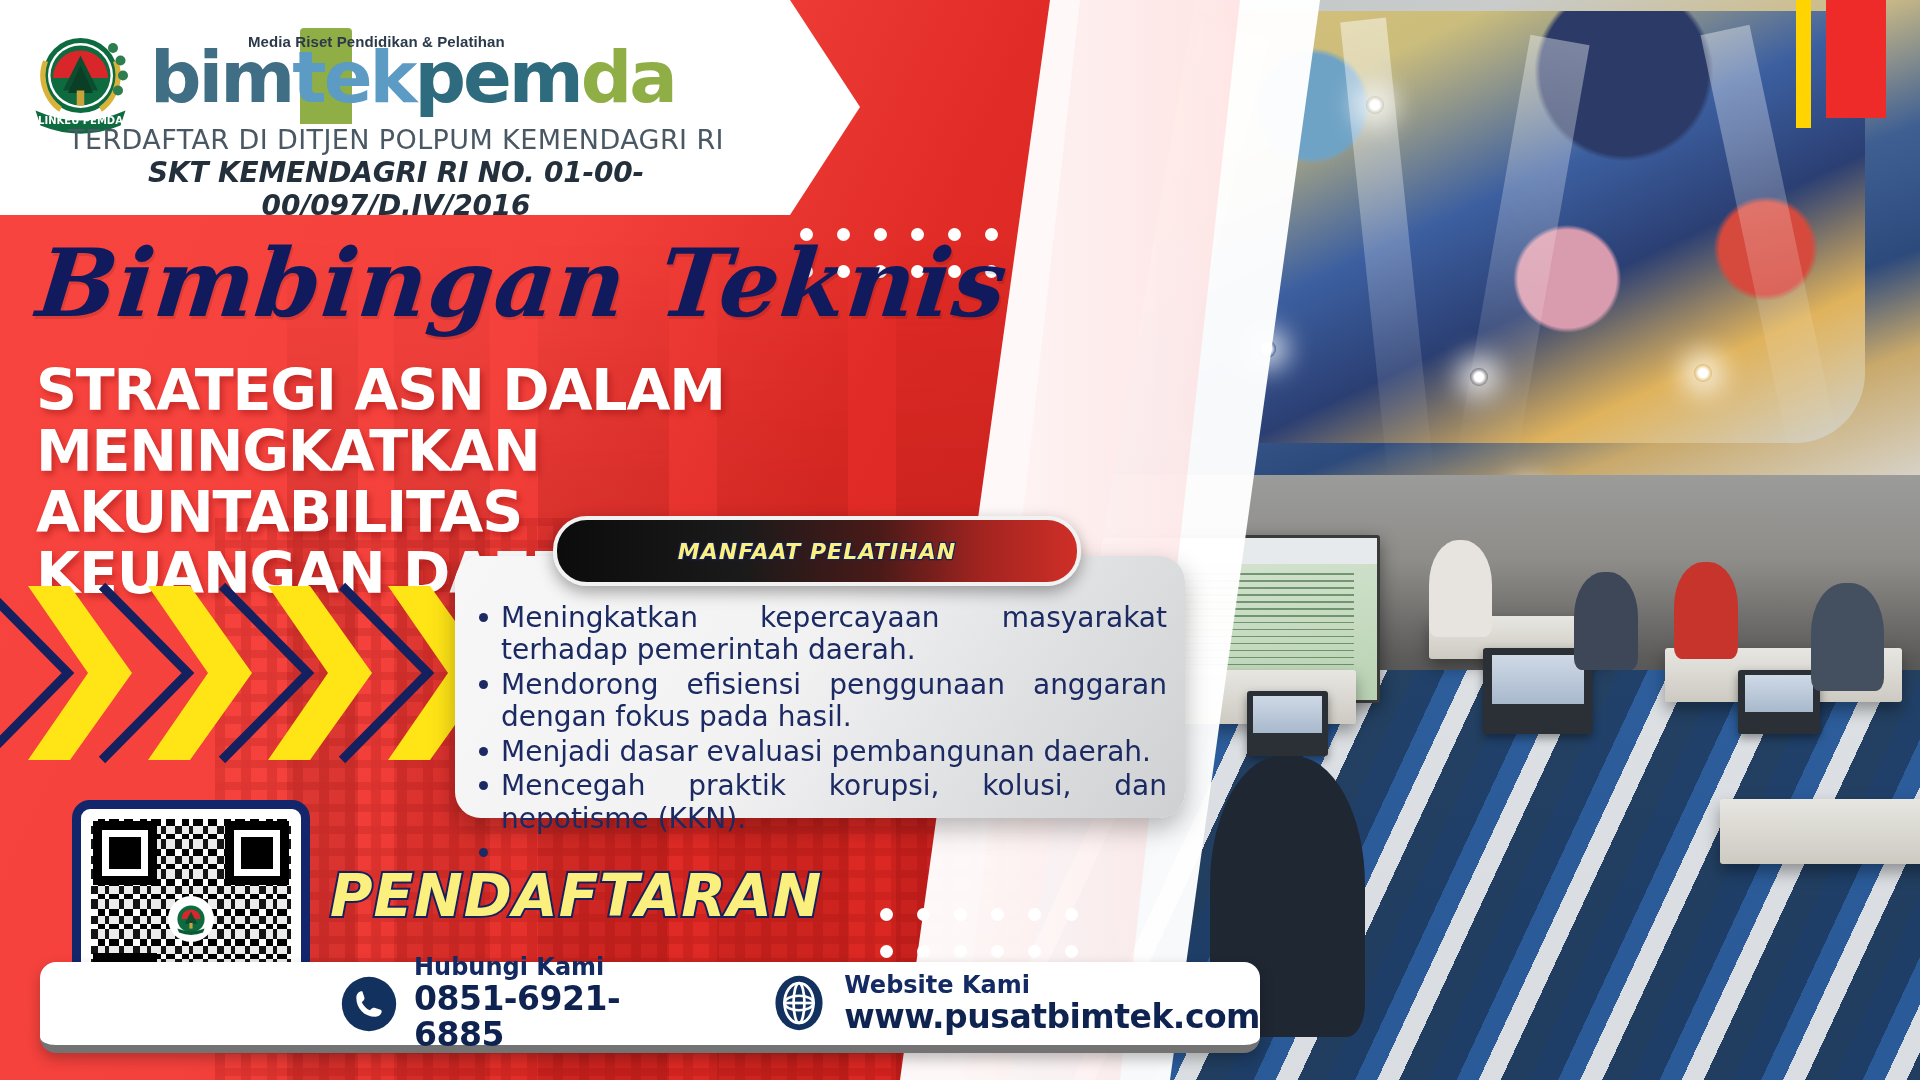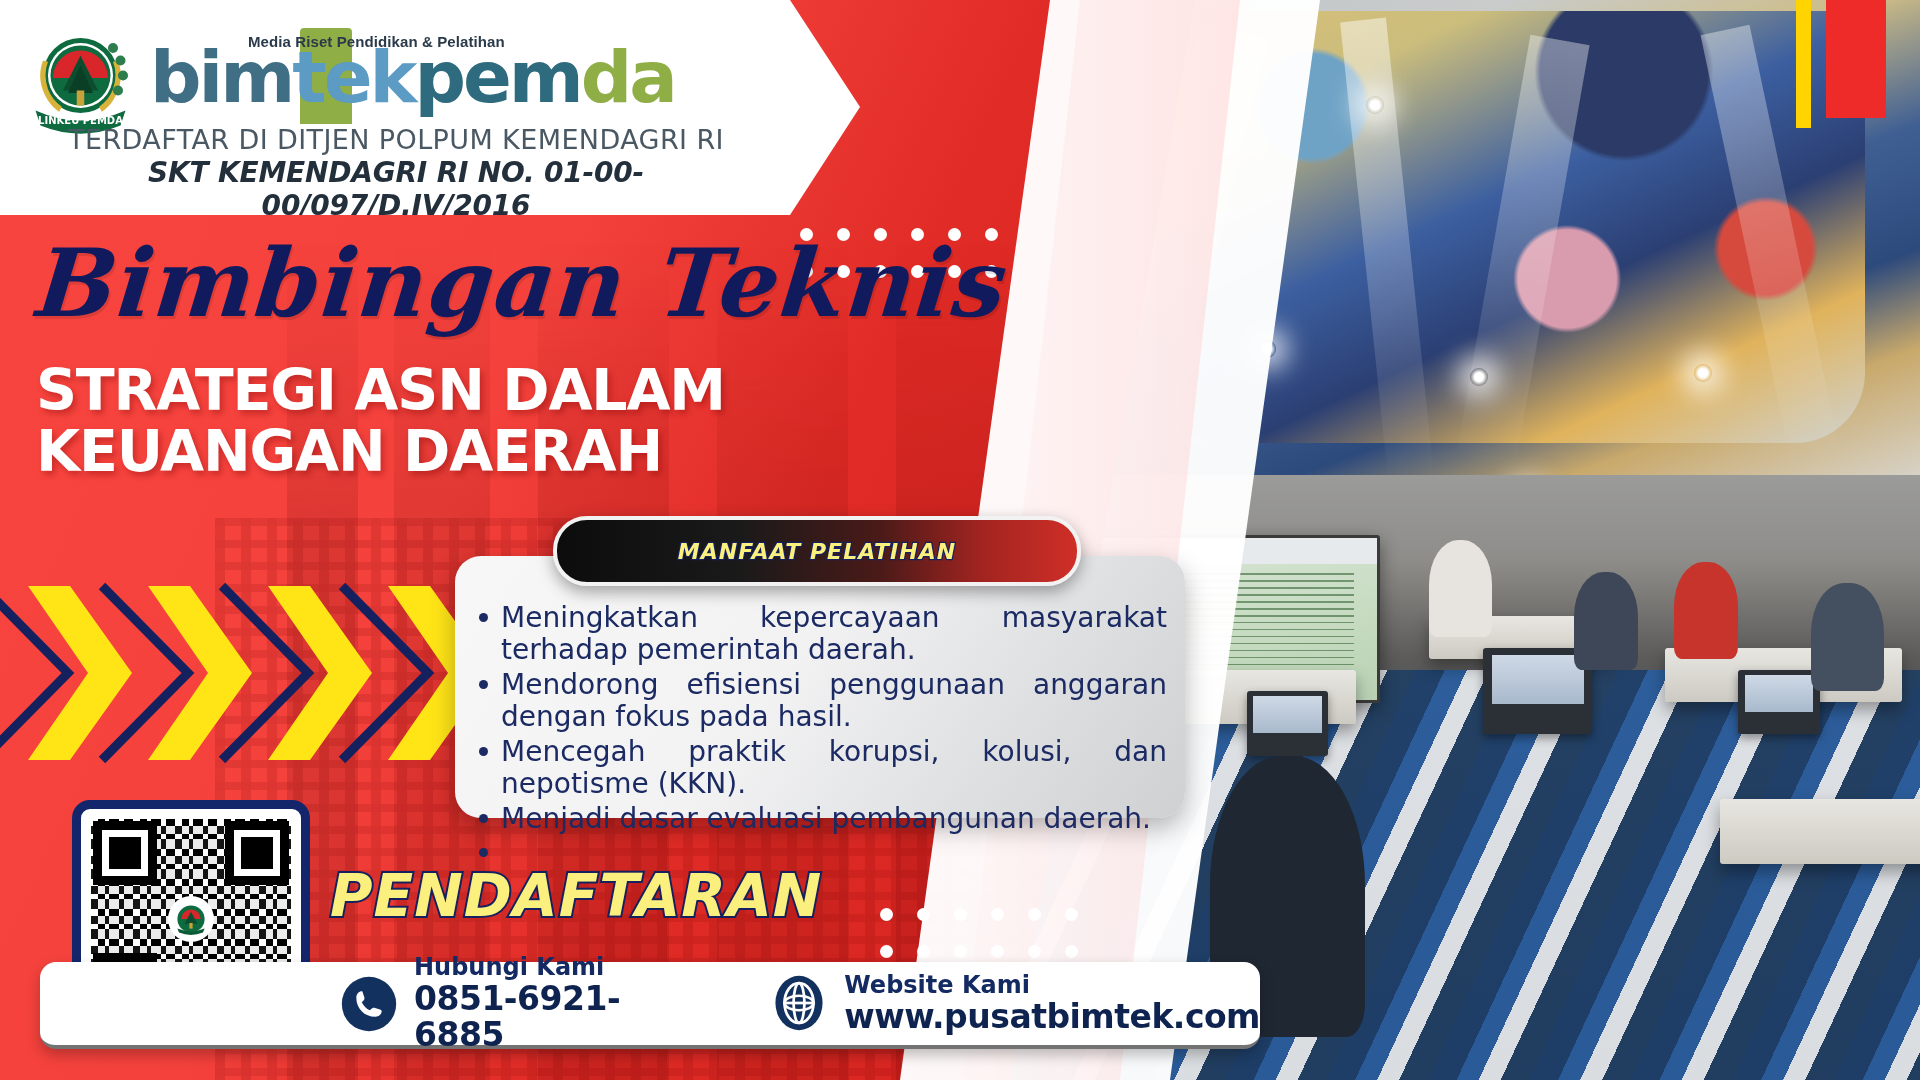--- a/index.html
+++ b/index.html
@@ -252,21 +252,21 @@
     font-style:italic;font-weight:800;font-size:58px;letter-spacing:1px;
     color:#fbf07e;
     -webkit-text-stroke:4px #15205e;
     paint-order:stroke fill;
   }
 
   
   .contactbar{
     position:absolute;left:40px;top:962px;width:1220px;height:83px;z-index:10;
     background:#fff;border-radius:16px;
-    border-bottom:4px solid #737373;
+    border-bottom:8px solid #737373;
     box-shadow:0 6px 14px rgba(0,0,0,.25);
     display:flex;align-items:center;
   }
   .contact{display:flex;align-items:center;gap:16px;}
   .c-phone{margin-left:300px;}
   .c-web{margin-left:120px;}
   .cicon{width:58px;height:58px;flex:0 0 58px;}
   .clabel{
     font-family:"DejaVu Sans",sans-serif;
     font-size:24px;font-weight:700;color:#142a63;line-height:1.12;
@@ -405,20 +405,21 @@
       <div class="logo-main"><span class="c1">bim</span><span class="c2">tek</span><span class="c3">pem</span><span class="c4">da</span></div>
     </div>
 
     <div class="reg1">TERDAFTAR DI DITJEN POLPUM KEMENDAGRI RI</div>
     <div class="reg2">SKT KEMENDAGRI RI NO. 01-00-00/097/D.IV/2016</div>
   </div>
 
   <div class="script">Bimbingan Teknis</div>
   <div class="maintitle">
     <div>STRATEGI ASN DALAM</div>
+    <div>MENINGKATKAN AKUNTABILITAS</div>
     <div>KEUANGAN DAERAH</div>
   </div>
 
   <div class="chev-zone">
     <div class="chev" style="left:-28px;">
       <svg width="120" height="190" viewBox="0 0 120 190">
           <polyline points="10,8 96,95 10,182" fill="none" stroke="#15205e" stroke-width="9"></polyline>
         </svg>
     </div>
     <div class="chev" style="left:20px;">
@@ -455,22 +456,22 @@
       <svg width="120" height="190" viewBox="0 0 120 190">
           <polygon points="8,8 50,8 112,95 50,182 8,182 68,95" fill="#ffe516"></polygon>
         </svg>
     </div>
   </div>
 
   <div class="card">
     <ul>
       <li>Meningkatkan kepercayaan masyarakat terhadap pemerintah daerah.</li>
       <li>Mendorong efisiensi penggunaan anggaran dengan fokus pada hasil.</li>
+      <li>Menjadi dasar evaluasi pembangunan daerah.</li>
       <li>Mencegah praktik korupsi, kolusi, dan nepotisme (KKN).</li>
-      <li>Menjadi dasar evaluasi pembangunan daerah.</li>
       <li></li>
     </ul>
   </div>
 
   <div class="pill">
     <span class="pill-text">MANFAAT PELATIHAN</span>
   </div>
 
   <div class="qr">
     <div class="qr-inner">

